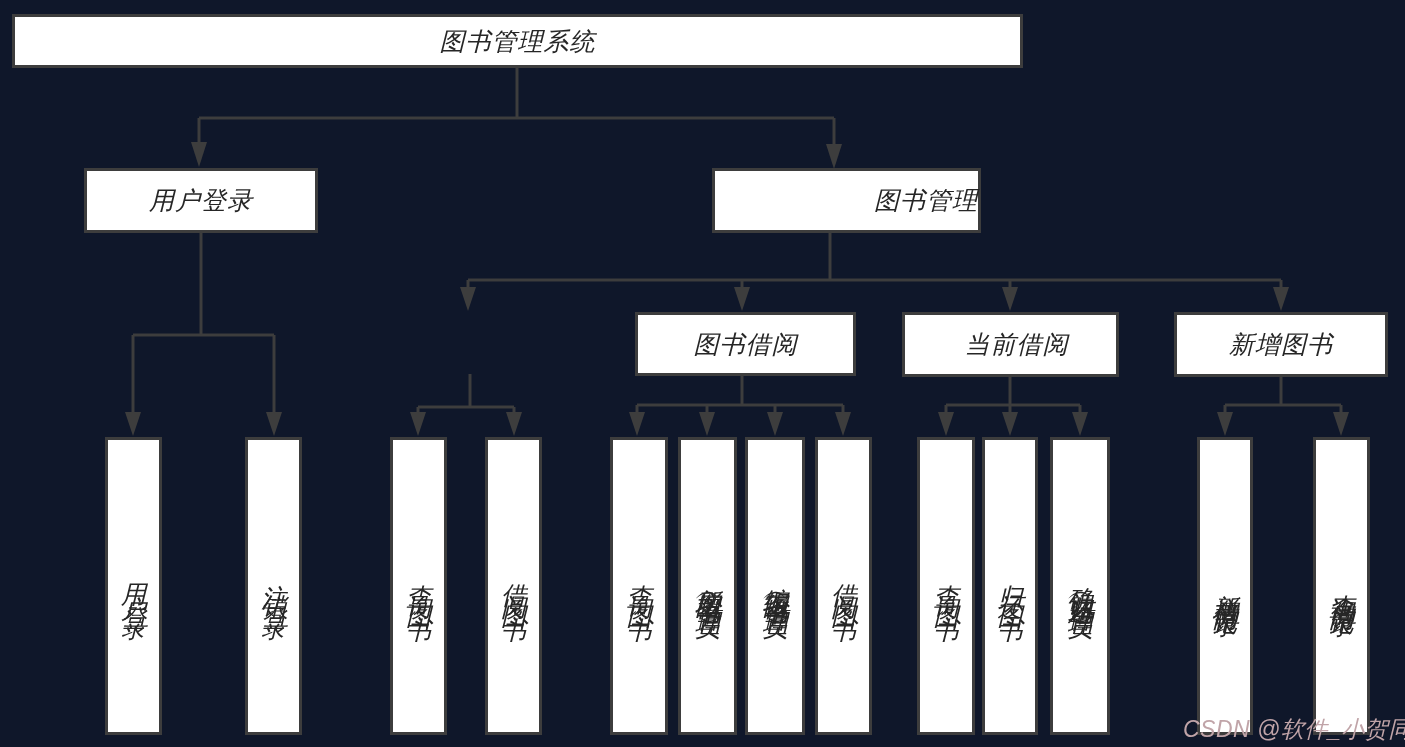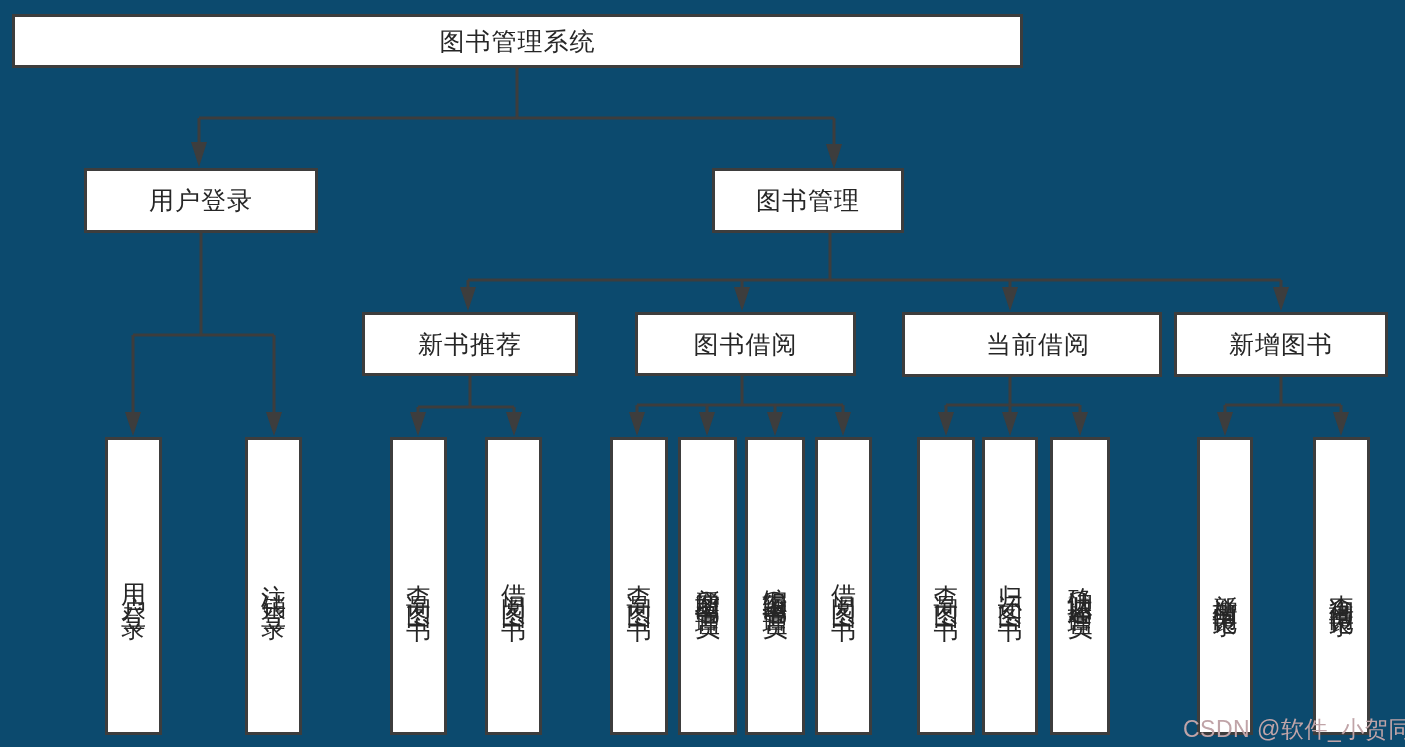--- a/index.html
+++ b/index.html
@@ -1,22 +1,23 @@
 <!DOCTYPE html>
 <html><head>
 <meta charset="utf-8">
 <style>
   html,body{margin:0;padding:0;background:#ffffff;}
   #stage{
     position:relative;
     width:1405px;height:747px;
-    background:#0c4a6e;
+    background:#0f172a;
     font-family:"Liberation Sans","DejaVu Sans",sans-serif;
     color:#262626;
     overflow:hidden;
+    font-style:italic;
   }
   #connectors{position:absolute;left:0;top:0;width:1405px;height:747px;}
   .node{
     position:absolute;
     box-sizing:border-box;
     background:#ffffff;
     border:3px solid #3d3d3d;
     display:flex;align-items:center;justify-content:center;
     font-size:25px;
     letter-spacing:1px;
@@ -27,24 +28,24 @@
   .leaf-label{
     writing-mode:vertical-rl;
     text-orientation:mixed;
     letter-spacing:4px;
     line-height:1;
   }
   .leaf-label.short{letter-spacing:11px;}
   
   #box-root {left:12px;  top:14px;  width:1011px;height:54px;}
   #box-login{left:84px;  top:168px; width:234px; height:65px;}
-  #box-mgmt {left:712px; top:168px; width:192px; height:65px;}
+  #box-mgmt {left:712px; top:168px; width:269px; height:65px;justify-content:flex-end;}
   #box-m1{left:362px; top:312px;width:216px;height:64px;}
   #box-m2{left:635px; top:312px;width:221px;height:64px;}
-  #box-m3{left:902px; top:312px;width:260px;height:65px;padding-left:12px;}
+  #box-m3{left:902px; top:312px;width:217px;height:65px;padding-left:12px;}
   #box-m4{left:1174px;top:312px;width:214px;height:65px;}
   #leaf-0 {left:105px; top:437px;width:57px;height:298px;}
   #leaf-1 {left:245px; top:437px;width:57px;height:298px;}
   #leaf-2 {left:390px; top:437px;width:57px;height:298px;}
   #leaf-3 {left:485px; top:437px;width:57px;height:298px;}
   #leaf-4 {left:610px; top:437px;width:58px;height:298px;}
   #leaf-5 {left:678px; top:437px;width:59px;height:298px;}
   #leaf-6 {left:745px; top:437px;width:60px;height:298px;}
   #leaf-7 {left:815px; top:437px;width:57px;height:298px;}
   #leaf-8 {left:917px; top:437px;width:58px;height:298px;}
@@ -111,23 +112,20 @@
     <span>图书管理系统</span>
   </div>
 
   <div class="node" id="box-login">
     <span>用户登录</span>
   </div>
   <div class="node" id="box-mgmt">
     <span>图书管理</span>
   </div>
 
-  <div class="node" id="box-m1">
-    <span>新书推荐</span>
-  </div>
   <div class="node" id="box-m2">
     <span>图书借阅</span>
   </div>
   <div class="node" id="box-m3">
     <span>当前借阅</span>
   </div>
   <div class="node" id="box-m4">
     <span>新增图书</span>
   </div>
 

